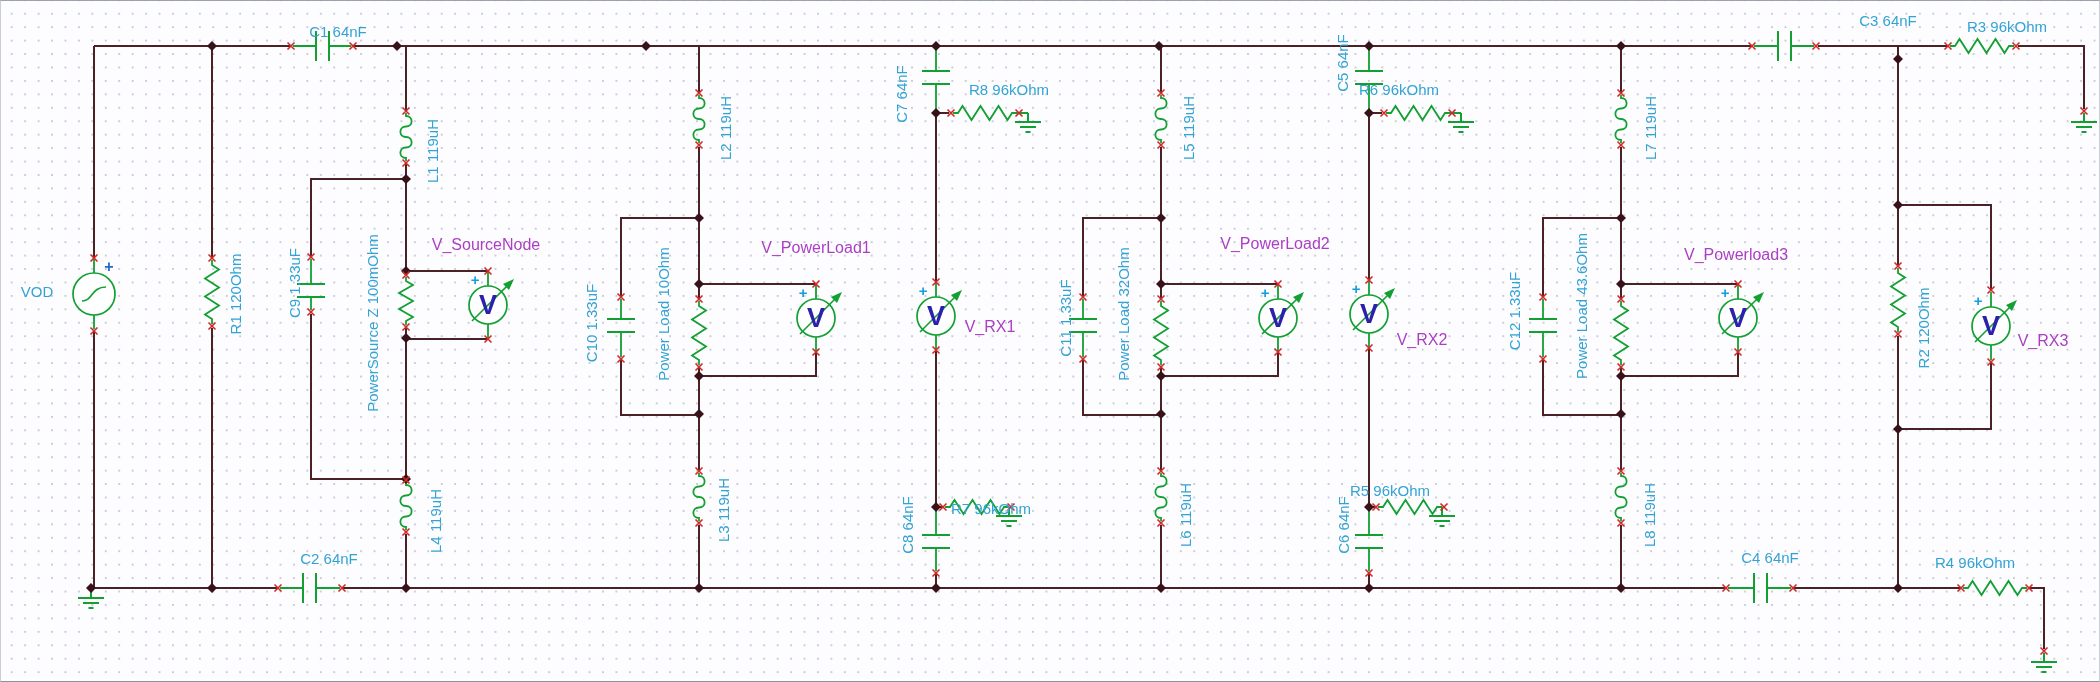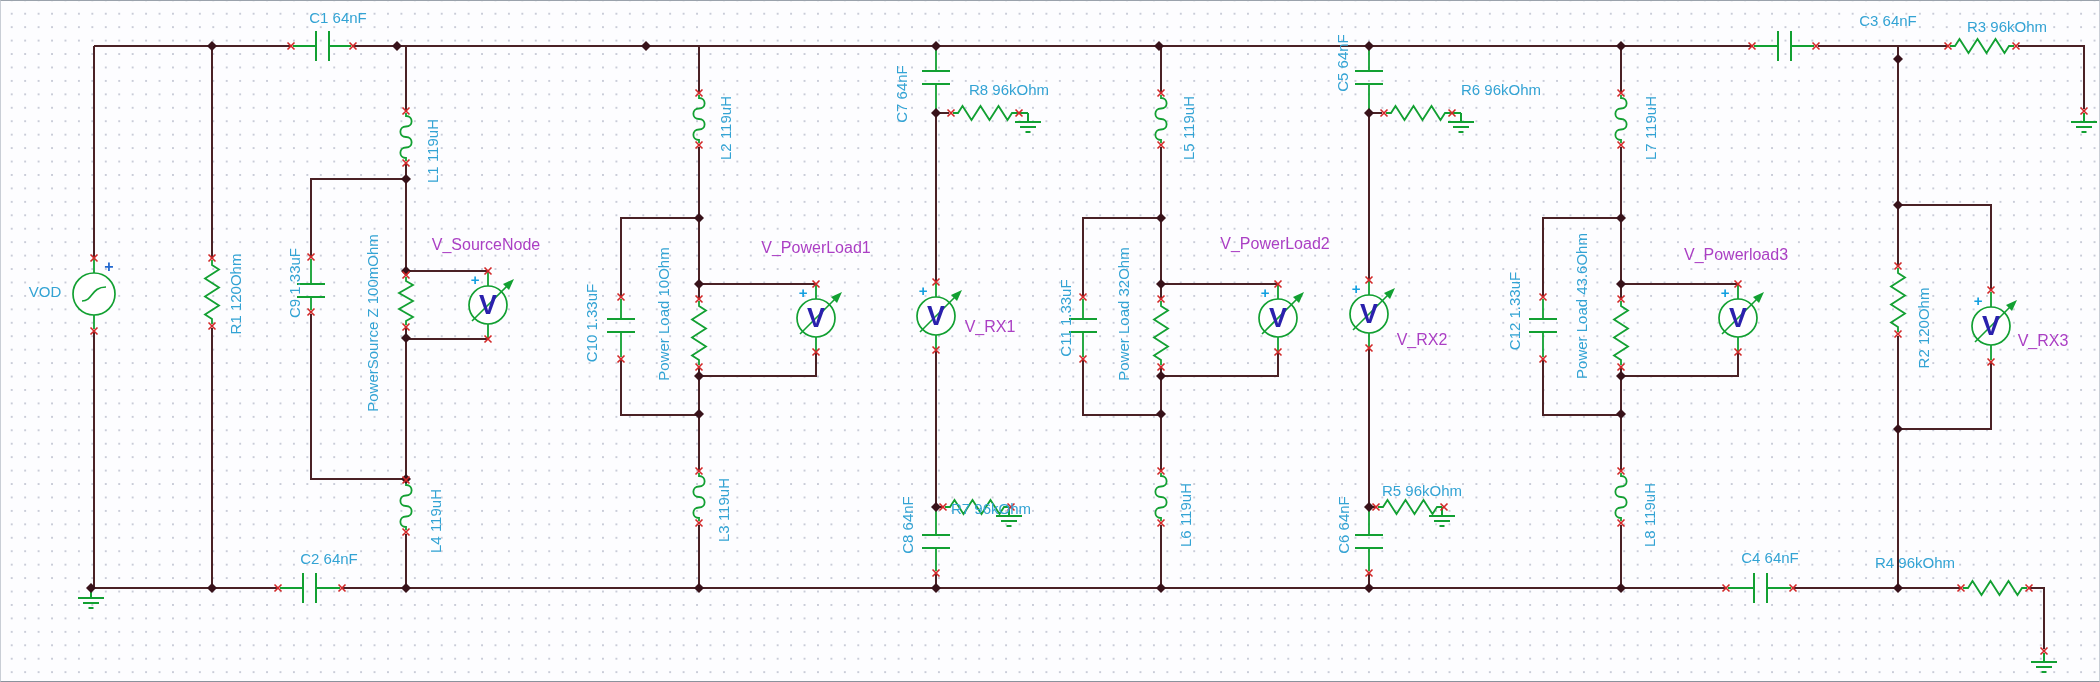--- a/index.html
+++ b/index.html
@@ -275,31 +275,31 @@
     <use href="#xm" x="1725" y="587"></use>
         <use href="#xm" x="1792" y="587"></use>
     <use href="#xm" x="1960" y="587"></use>
         <use href="#xm" x="2028" y="587"></use>
         <use href="#xm" x="2043" y="650"></use>
   </g>
 </svg>
 
 <span class="plus" style="left:108px;top:266px">+</span>
 
-<span class="lbl" style="left:44px;top:290px">VOD</span>
-<span class="lbl" style="left:337px;top:16px">C1 64nF</span>
+<span class="lbl" style="left:36px;top:290px">VOD</span>
+<span class="lbl" style="left:337px;top:30px">C1 64nF</span>
 <span class="lbl" style="left:328px;top:557px">C2 64nF</span>
 <span class="lbl" style="left:1887px;top:19px">C3 64nF</span>
 <span class="lbl" style="left:1769px;top:556px">C4 64nF</span>
 <span class="lbl" style="left:1008px;top:88px">R8 96kOhm</span>
-<span class="lbl" style="left:1500px;top:88px">R6 96kOhm</span>
+<span class="lbl" style="left:1398px;top:88px">R6 96kOhm</span>
 <span class="lbl" style="left:2006px;top:25px">R3 96kOhm</span>
 <span class="lbl" style="left:990px;top:507px">R7 96kOhm</span>
-<span class="lbl" style="left:1421px;top:489px">R5 96kOhm</span>
-<span class="lbl" style="left:1914px;top:561px">R4 96kOhm</span>
+<span class="lbl" style="left:1389px;top:489px">R5 96kOhm</span>
+<span class="lbl" style="left:1974px;top:561px">R4 96kOhm</span>
 
 <span class="lbl rot" style="left:234px;top:293px">R1 120Ohm</span>
 <span class="lbl rot" style="left:293px;top:282px">C9 1.33uF</span>
 <span class="lbl rot" style="left:371px;top:322px">PowerSource Z 100mOhm</span>
 <span class="lbl rot" style="left:431px;top:150px">L1 119uH</span>
 <span class="lbl rot" style="left:434px;top:520px">L4 119uH</span>
 <span class="lbl rot" style="left:590px;top:322px">C10 1.33uF</span>
 <span class="lbl rot" style="left:662px;top:313px">Power Load 10Ohm</span>
 <span class="lbl rot" style="left:724px;top:127px">L2 119uH</span>
 <span class="lbl rot" style="left:722px;top:509px">L3 119uH</span>

